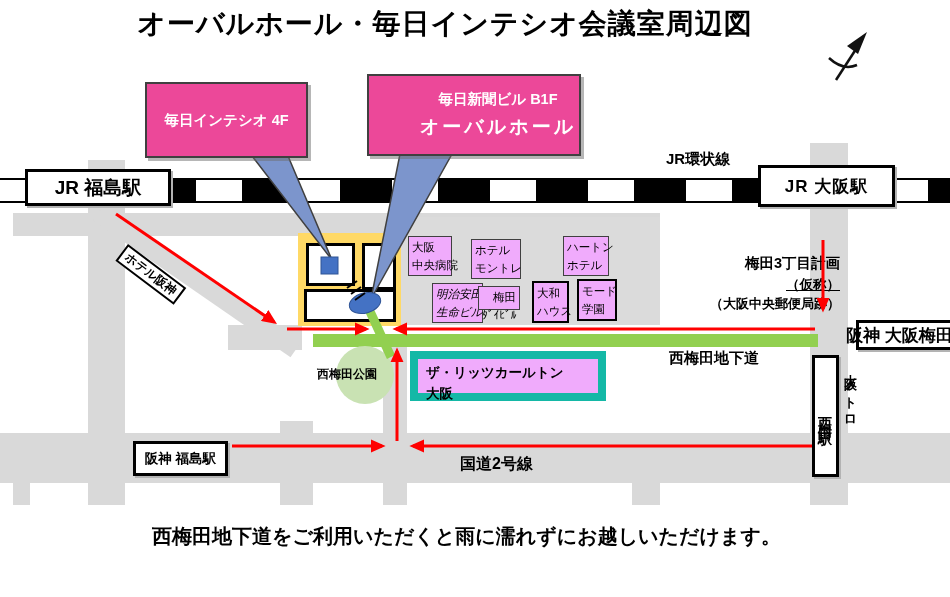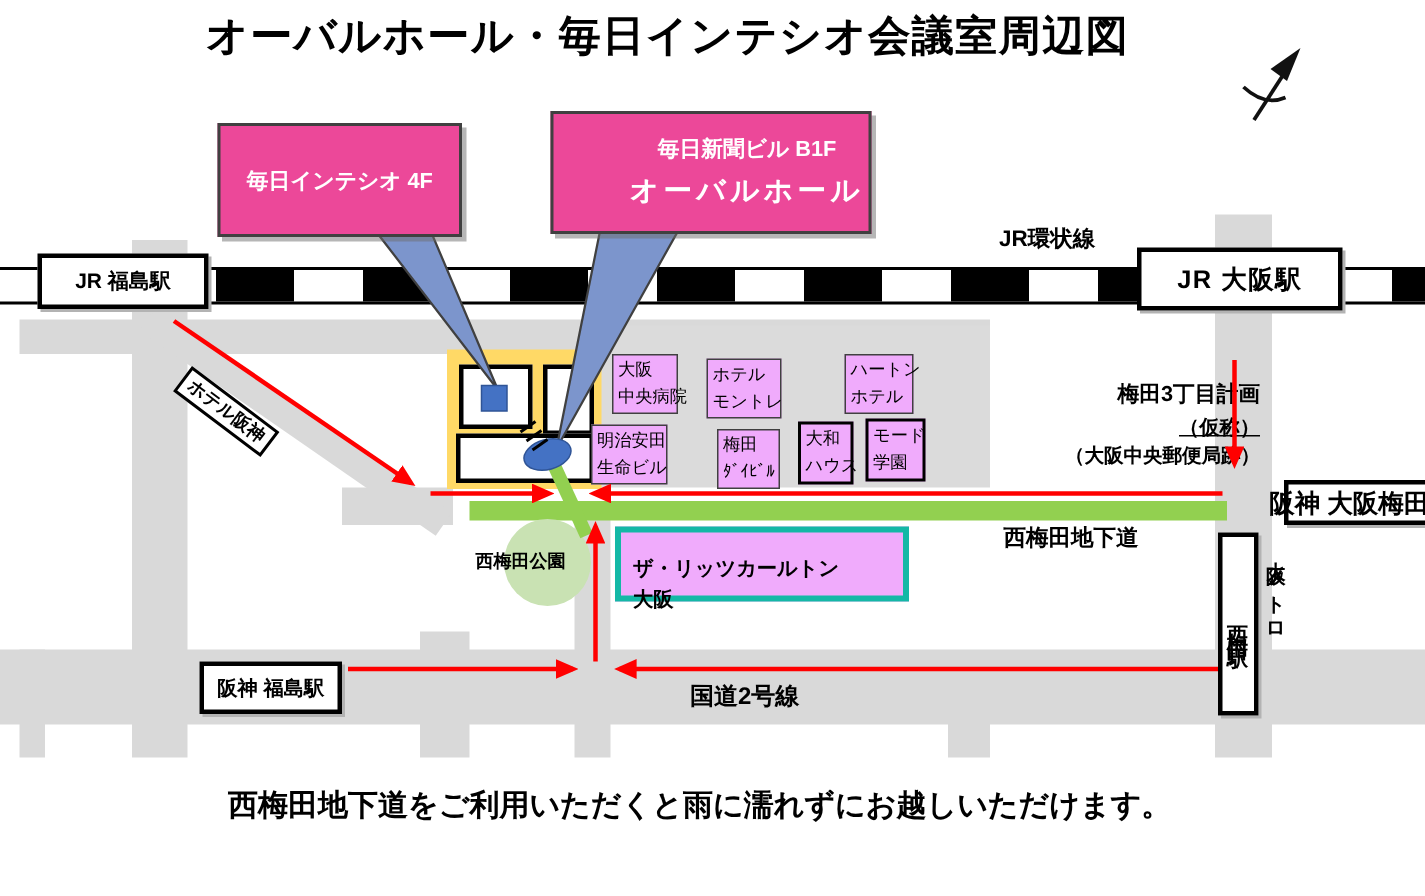--- a/index.html
+++ b/index.html
@@ -18,21 +18,21 @@
   .green-band{position:absolute;left:313px;top:334px;width:505px;height:13px;background:#92D050;z-index:2;}
   .yellow-block{position:absolute;left:298px;top:233px;width:103px;height:93px;background:#FFD966;z-index:3;}
   .wbox{position:absolute;background:#fff;border:3px solid #000;box-sizing:border-box;z-index:4;}
   .park{position:absolute;left:336px;top:346px;width:58px;height:58px;border-radius:50%;background:#C9E2B3;z-index:2;}
   
   #overlay{position:absolute;left:0;top:0;z-index:6;pointer-events:none;}
   
   .station{position:absolute;background:#fff;border:3px solid #000;box-sizing:border-box;
            font-weight:bold;display:flex;align-items:center;justify-content:center;
            white-space:nowrap;z-index:7;box-shadow:2px 2px 0 #b3b3b3;}
-  .st-jrfuku{left:25px;top:169px;width:114px;height:37px;font-size:14px;}
+  .st-jrfuku{left:25px;top:169px;width:146px;height:37px;font-size:19px;}
   .st-jrosaka{left:758px;top:165px;width:137px;height:42px;font-size:17px;letter-spacing:1px;}
   .st-hanshin-umeda{left:813px;top:320px;width:104px;height:30px;font-size:17px;margin-left:43px;}
   .st-nishiumeda{left:812px;top:355px;width:27px;height:122px;font-size:14px;
                  writing-mode:vertical-rl;text-orientation:upright;letter-spacing:5px;padding:3px 0;}
   .st-hanshin-fuku{left:133px;top:441px;width:95px;height:35px;font-size:13.5px;}
   
   .lbl{position:absolute;font-weight:bold;white-space:nowrap;z-index:5;}
   .lbl-jrloop{left:666px;top:150px;font-size:15px;}
   .lbl-underpass{left:669px;top:349px;font-size:15px;}
   .lbl-route2{left:460px;top:454px;font-size:16px;}
@@ -45,26 +45,26 @@
   .hotel-hanshin{position:absolute;left:128px;top:244px;background:#fff;border:2px solid #000;
                  font-size:12px;font-weight:bold;line-height:17px;padding:0 4px;white-space:nowrap;
                  transform:rotate(37deg);transform-origin:0 0;z-index:5;}
   
   .bldg{position:absolute;background:#f0abfc;border:1px solid #404040;font-size:11.5px;line-height:18px;
         padding:1px 3px;white-space:nowrap;z-index:5;box-sizing:border-box;}
   .bldg span{display:block;}
   .b-hosp{left:408px;top:236px;width:44px;height:40px;}
   .b-mont{left:471px;top:239px;width:50px;height:40px;}
   .b-heart{left:563px;top:236px;width:46px;height:40px;}
-  .b-meiji{left:394px;top:283px;width:51px;height:40px;}
-  .b-daibiru{left:478px;top:286px;width:42px;height:40px;}
+  .b-meiji{left:432px;top:283px;width:51px;height:40px;font-style:italic;}
+  .b-daibiru{left:478px;top:286px;width:42px;height:24px;text-align:right;}
   .b-daiwa{left:532px;top:281px;width:37px;height:42px;border-width:2px;border-color:#000;}
   .b-mode{left:577px;top:279px;width:40px;height:42px;border-width:2px;border-color:#000;}
-  .b-ritz{left:410px;top:351px;width:196px;height:50px;border:4px solid #14b8a6;
-          font-size:13.5px;font-weight:bold;line-height:21px;padding:13px 8px;}
+  .b-ritz{left:410px;top:351px;width:196px;height:50px;border:8px solid #14b8a6;
+          font-size:13.5px;font-weight:bold;line-height:21px;padding:3px 8px;}
   
   .callout{position:absolute;background:#ec4899;border:2px solid #404040;color:#fff;text-align:center;
            display:flex;flex-direction:column;justify-content:center;gap:5px;z-index:7;
            box-shadow:3px 3px 0 rgba(110,110,110,.5);box-sizing:border-box;}
   .co-intesio{left:145px;top:82px;width:163px;height:76px;}
   .co-oval{left:367px;top:74px;width:214px;height:82px;padding-left:48px;}
   .co-l1{font-size:14.5px;font-weight:bold;}
   .co-l2{font-size:19px;font-weight:bold;letter-spacing:3px;}
   
   .title{position:absolute;left:0;right:60px;top:5px;text-align:center;font-size:28px;

